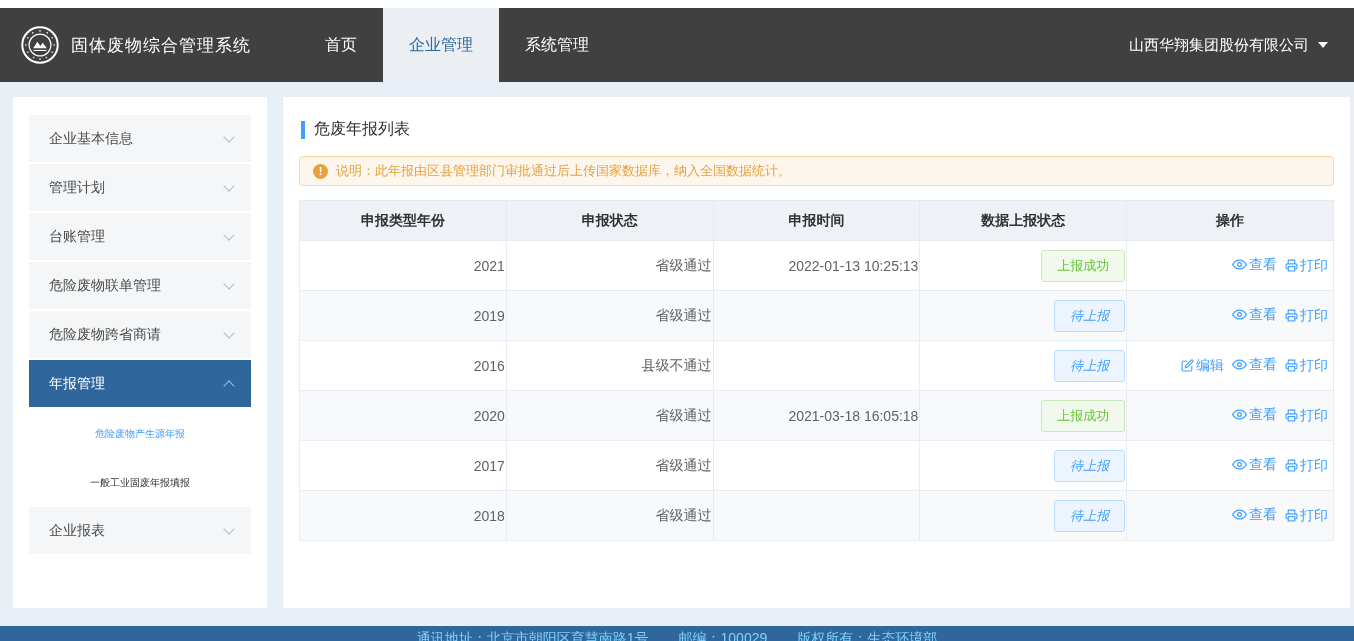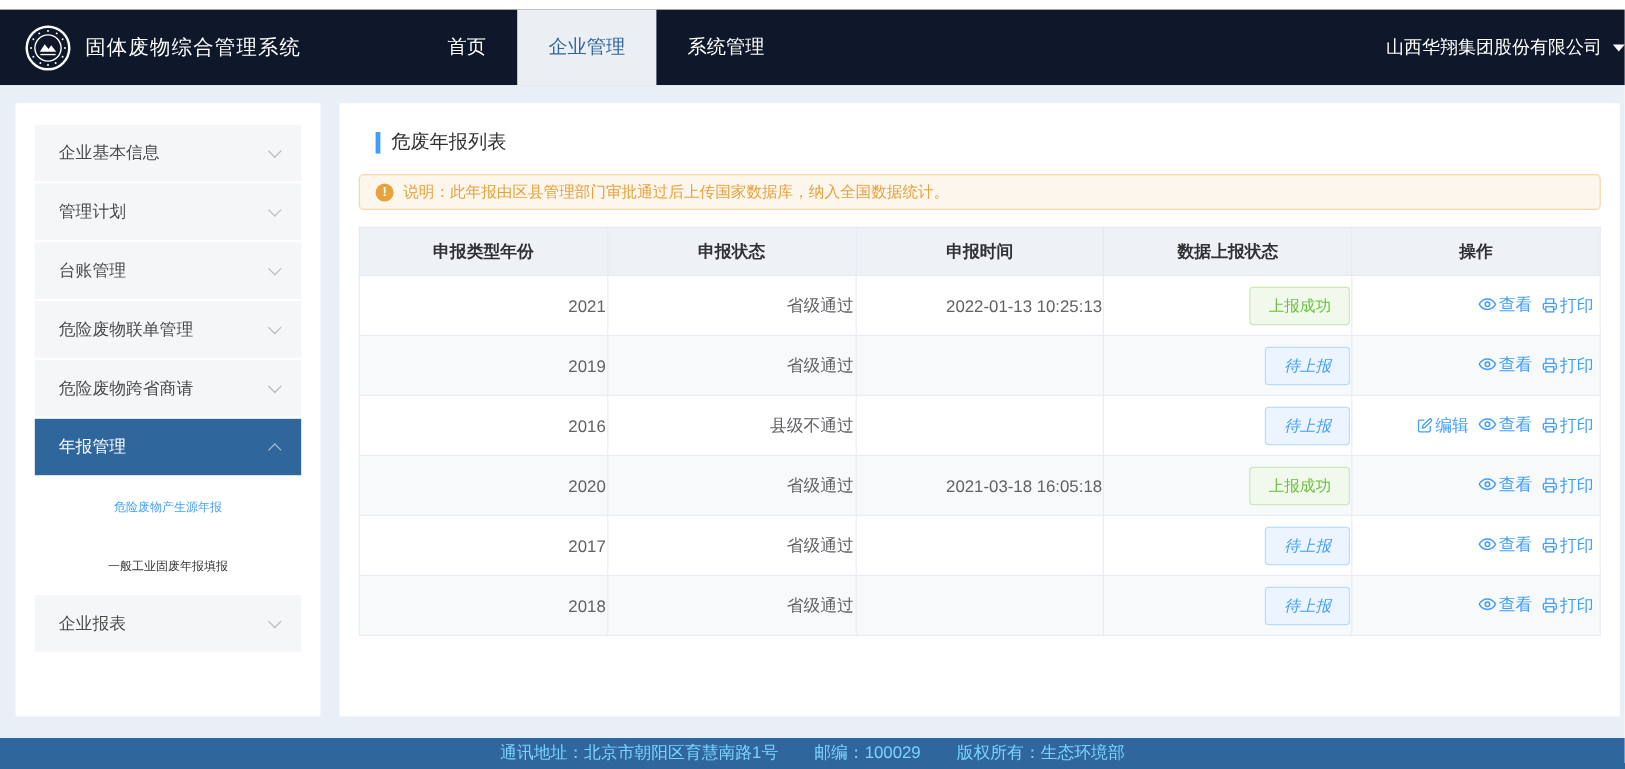--- a/index.html
+++ b/index.html
@@ -6,32 +6,32 @@
   html,body { margin:0; padding:0; }
   body {
     width:1354px; height:641px; overflow:hidden;
     font-family:"Liberation Sans","DejaVu Sans",sans-serif;
     background:#ffffff;
   }
   .top-strip { height:8px; background:#ffffff; }
 
   
   .navbar {
-    height:63px; background:#0f172a; display:flex; align-items:stretch; color:#fff;gap:48px;
+    height:74px; background:#404040; display:flex; align-items:stretch; color:#fff;
   }
   .brand { display:flex; align-items:center; padding-left:20px; }
   .logo { width:40px; height:40px; flex:0 0 auto; }
   .brand-title { font-size:17px; margin-left:11px; letter-spacing:1px; white-space:nowrap; }
   .nav-tabs { display:flex; margin-left:48px; }
   .nav-tab {
     padding:12px 26px; display:flex; align-items:center; font-size:16px;
     cursor:pointer; white-space:nowrap;
   }
   .nav-tab.active { background:#ebeff4; color:#2f679c; }
-  .navbar-right { margin-left:auto; display:flex; align-items:center; font-size:15px; cursor:pointer; }
+  .navbar-right { margin-left:auto; display:flex; align-items:center; padding-right:26px; font-size:15px; cursor:pointer; }
   .caret-down {
     width:0; height:0; margin-left:9px;
     border-left:5px solid transparent; border-right:5px solid transparent; border-top:6px solid #fff;
   }
 
   
   .content {
     height:544px; background:#e9eff7; display:flex;
     padding:15px 4px 0 13px;
   }
@@ -49,21 +49,21 @@
     transform:rotate(45deg); margin-top:-3px; flex:0 0 auto;
   }
   .menu-item.active .chevron { border-color:#a9c0d6; transform:rotate(-135deg); margin-top:4px; }
   .submenu-item {
     height:49px; display:flex; align-items:center; justify-content:center;
     font-size:10px; color:#333; background:#fff; cursor:pointer;
   }
   .submenu-item.active { color:#409eff; }
 
   .main-card { flex:1; height:511px; background:#fff; margin-left:16px; padding:18px 16px 0 16px; }
-  .section-title { display:flex; align-items:center; font-size:16px; color:#303133; margin:4px 0 16px 14px; }
+  .section-title { display:flex; align-items:center; font-size:16px; color:#303133; margin:4px 0 16px 2px; }
   .title-bar { width:4px; height:18px; background:#409eff; margin-right:9px; }
   .alert {
     background:#fdf6ec; border:1px solid #f5d8a2; border-radius:4px;
     color:#e6a23c; font-size:13px; height:30px; display:flex; align-items:center;
     padding:0 13px;
   }
   .alert-icon {
     width:15px; height:15px; border-radius:50%; background:#e6a23c; color:#fff;
     font-size:11px; font-weight:bold; display:flex; align-items:center; justify-content:center;
     margin-right:8px; flex:0 0 auto;

